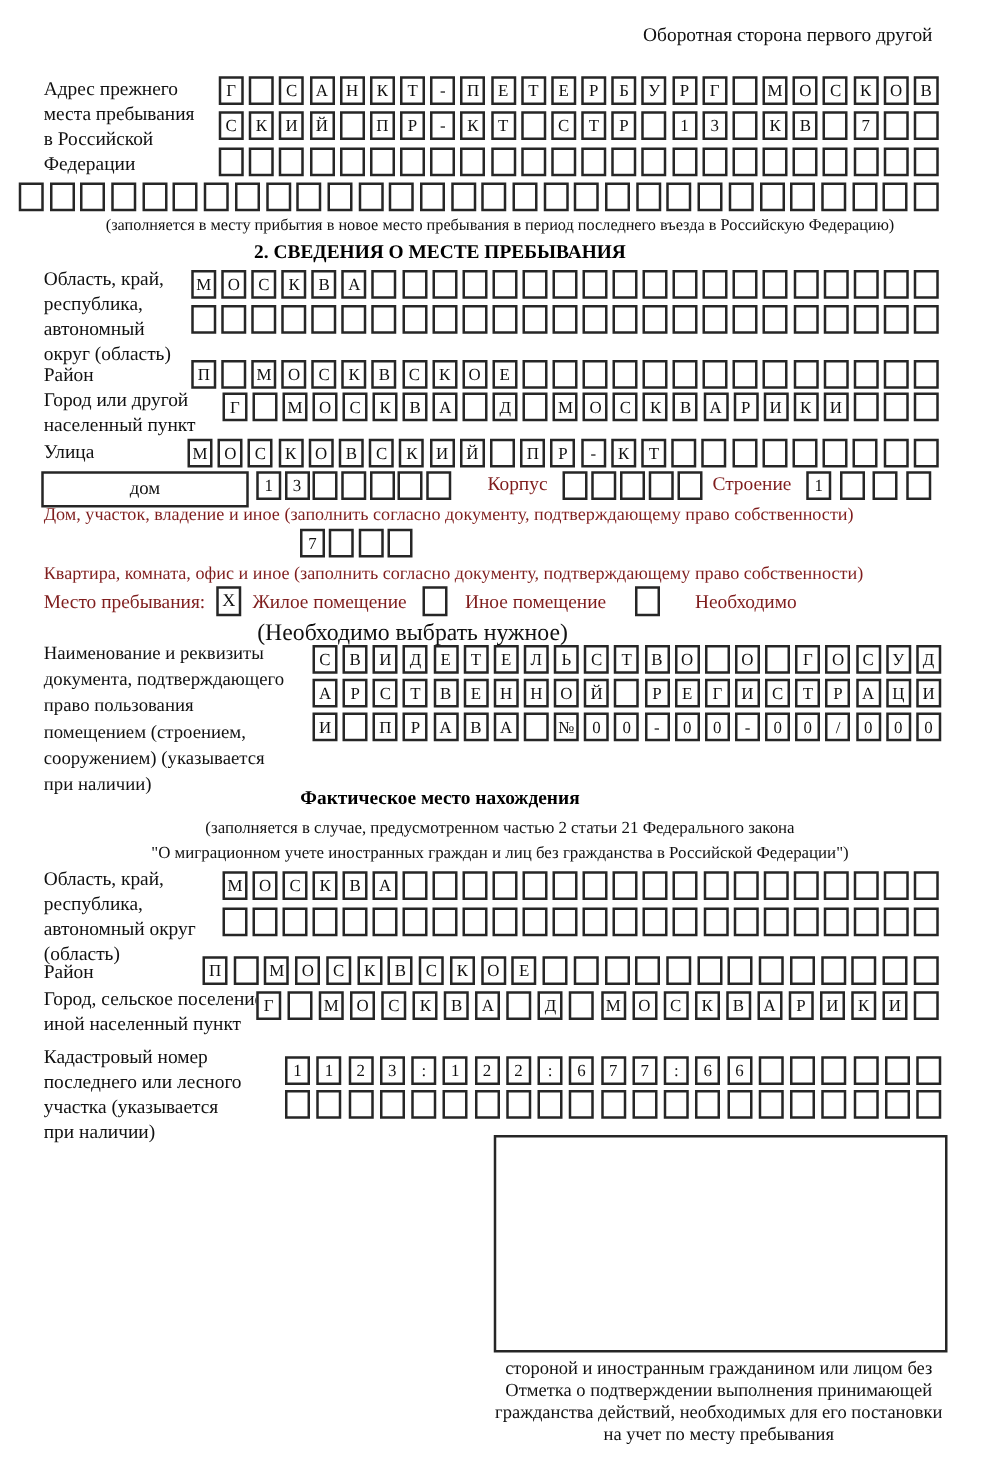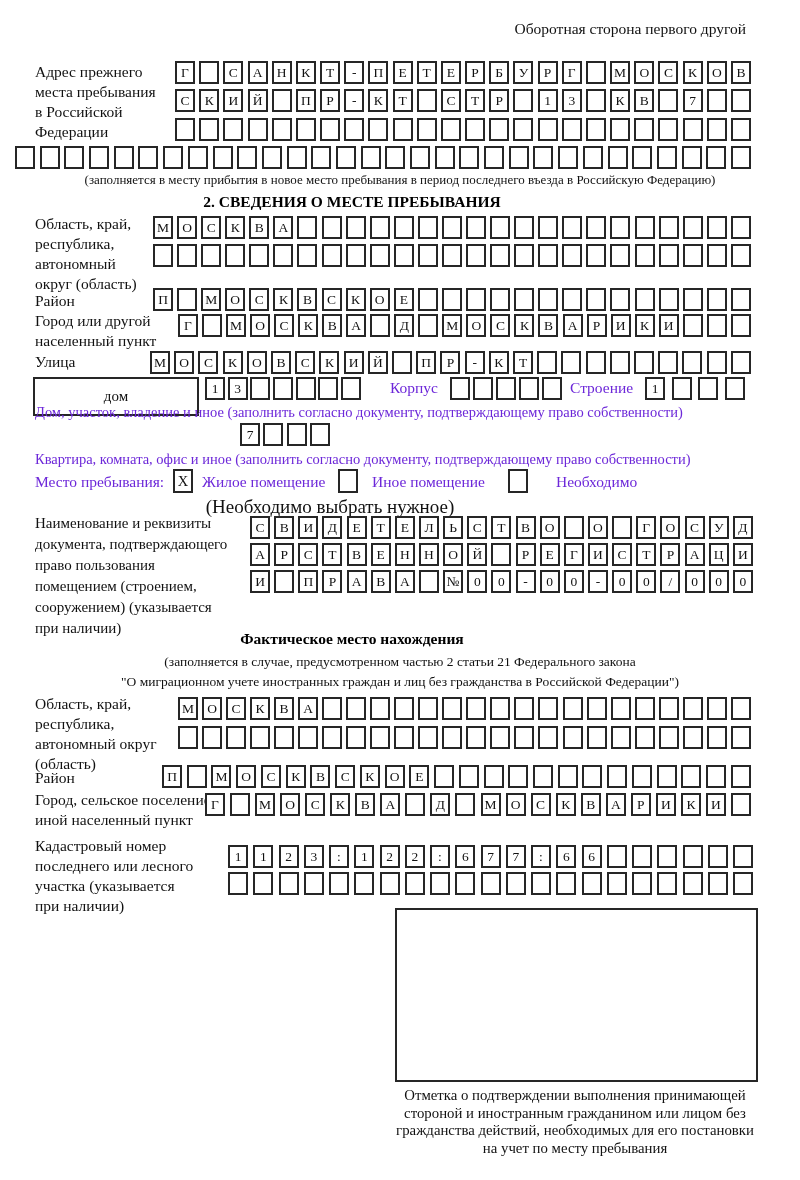--- a/index.html
+++ b/index.html
@@ -11,29 +11,29 @@
   .abs { position:absolute; }
   .lbl { position:absolute; font-size:15.5px; line-height:20px; color:#111; }
   .lbl div { white-space:nowrap; }
   .boxrow { position:absolute; display:flex; justify-content:space-between; height:23px; }
   .cell {
     width:20px; height:23px; border:2px solid #262626; box-sizing:border-box;
     display:flex; align-items:center; justify-content:center;
     font-size:13.5px; line-height:1; background:#fff; flex:none;
   }
   .bigbox {
-    position:absolute; height:39px; border:2px solid #262626; box-sizing:border-box;
+    position:absolute; height:29px; border:2px solid #262626; box-sizing:border-box;
     display:flex; align-items:center; justify-content:center; font-size:15px; background:#fff;
   }
   .cb {
     position:absolute; width:20px; height:24px; border:2px solid #262626; box-sizing:border-box;
     display:flex; align-items:center; justify-content:center; font-size:14.5px; background:#fff;
   }
   .note { position:absolute; font-size:13px; text-align:center; color:#111; }
-  .secnote { position:absolute; font-size:14.5px; color:#6d28d9; white-space:nowrap; }
+  .secnote { position:absolute; font-size:14.5px; color:#7f1d1d; white-space:nowrap; }
   .title { position:absolute; left:0; width:704px; text-align:center; font-weight:bold; font-size:15.5px; color:#000; }
   .stamp { position:absolute; border:2px solid #262626; box-sizing:border-box; background:#fff; }
   .caption { position:absolute; font-size:14.8px; line-height:17.6px; text-align:center; color:#111; }
 </style>
 </head>
 <body>
 
 <div class="page">
 
   <div class="abs" style="top:20px; right:54px; font-size:15.5px;">Оборотная сторона первого другой</div>
@@ -604,19 +604,19 @@
       <span class="cell"></span>
       <span class="cell"></span>
       <span class="cell"></span>
       <span class="cell"></span>
       <span class="cell"></span>
       <span class="cell"></span>
     </div>
 
   <div class="stamp" style="left:395px; top:908px; width:363px; height:174px;"></div>
   <div class="caption" style="left:372px; top:1087px; width:406px;">
+    <div>стороной и иностранным гражданином или лицом без</div>
     <div>Отметка о подтверждении выполнения принимающей</div>
-    <div>стороной и иностранным гражданином или лицом без</div>
     <div>гражданства действий, необходимых для его постановки</div>
     <div>на учет по месту пребывания</div>
   </div>
 
 </div>
 
 </body></html>

